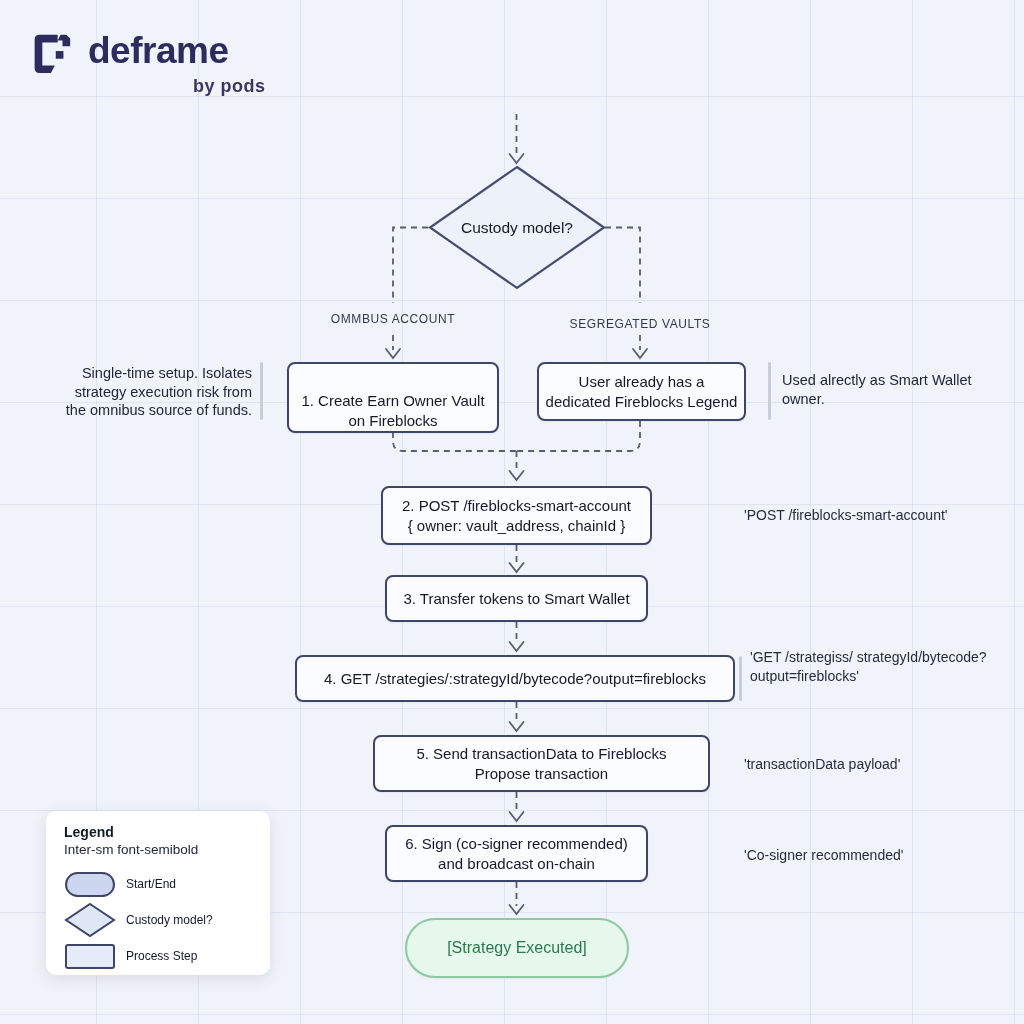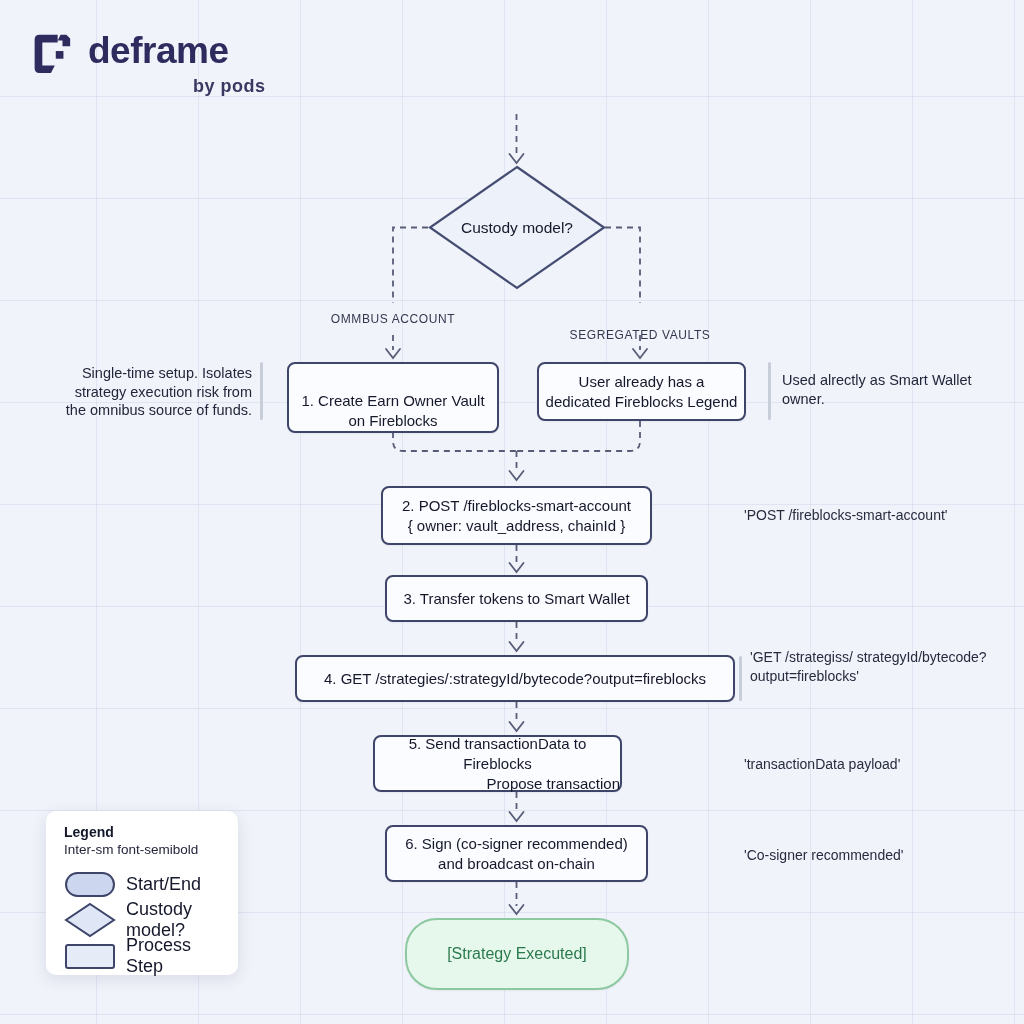--- a/index.html
+++ b/index.html
@@ -57,32 +57,32 @@
   }
   .side-note{
     position:absolute;font-size:14.5px;line-height:18.5px;color:#22263a;
   }
   .note-bar{position:absolute;width:3px;background:#c8cdda;border-radius:2px;}
   .annotation{
     position:absolute;font-size:14px;line-height:19px;color:#272b3e;
   }
   
   .legend{
-    position:absolute;left:46px;top:811px;width:192px;height:164px;
+    position:absolute;left:46px;top:811px;width:224px;height:164px;
     background:#ffffff;border-radius:10px;
     box-shadow:0 4px 16px rgba(40,50,90,.12);
     box-sizing:border-box;padding:13px 16px 10px 18px;
   }
   .legend-title{font-size:14px;font-weight:bold;color:#15182b;line-height:17px;}
   .legend-subtitle{font-size:13.5px;color:#22263a;line-height:17px;margin-bottom:8px;}
   .legend-row{display:flex;align-items:center;height:36px;}
   .legend-swatch{width:52px;flex:0 0 52px;display:flex;justify-content:center;}
   .swatch-pill{width:50px;height:25px;border-radius:13px;background:#ccd6ee;border:2px solid #3e4569;box-sizing:border-box;}
   .swatch-rect{width:50px;height:25px;border-radius:3px;background:#e6ebf8;border:2px solid #3e4569;box-sizing:border-box;}
-  .legend-label{font-size:18px;color:#15182b;margin-left:10px;}
+  .legend-label{font-size:12px;color:#15182b;margin-left:10px;}
   .connectors{position:absolute;left:0;top:0;pointer-events:none;}
 </style>
 </head>
 <body>
 
 <div class="canvas">
 
   <div class="abs" style="left:26px;top:28px;width:48px;height:48px;">
     <svg width="48" height="48" viewBox="0 0 50 50">
       <path d="M9 12 q0-5 5-5 h19 v8 h-16 v24 h13 l-4 8 h-12 q-5 0-5-5 z" fill="#2e2b5f"></path>
@@ -124,21 +124,21 @@
 
 
   <div class="diamond-wrap" style="left:428px;top:165px;width:178px;height:125px;">
     <svg width="178" height="125" viewBox="0 0 178 125">
       <polygon points="89,2 176,62.5 89,123 2,62.5" fill="#edf1f9" stroke="#454c72" stroke-width="2.2"></polygon>
     </svg>
     <div class="diamond-label">Custody model?</div>
   </div>
 
   <div class="branch-label" style="left:298px;top:312px;width:190px;">OMMBUS ACCOUNT</div>
-  <div class="branch-label" style="left:545px;top:328px;width:190px;">SEGREGATED VAULTS</div>
+  <div class="branch-label" style="left:545px;top:317px;width:190px;">SEGREGATED VAULTS</div>
 
   <div class="node" style="left:287px;top:362px;width:212px;height:71px;justify-content:flex-end;">
     <span>1. Create Earn Owner Vault</span>
     <span>on Fireblocks</span>
   </div>
   <div class="node" style="left:537px;top:362px;width:209px;height:59px;">
     <span>User already has a</span>
     <span>dedicated Fireblocks Legend</span>
   </div>
 
@@ -167,33 +167,33 @@
 
   <div class="node" style="left:295px;top:655px;width:440px;height:47px;">
     <span>4. GET /strategies/:strategyId/bytecode?output=fireblocks</span>
   </div>
   <div class="note-bar" style="left:739px;top:656px;height:45px;"></div>
   <div class="annotation" style="left:750px;top:648px;width:265px;">
     <div>'GET /strategiss/ strategyId/bytecode?</div>
     <div>output=fireblocks'</div>
   </div>
 
-  <div class="node" style="left:373px;top:735px;width:249px;height:57px;align-items:flex-end;">
+  <div class="node" style="left:373px;top:735px;width:337px;height:57px;">
     <span>5. Send transactionData to Fireblocks</span>
     <span>Propose transaction</span>
   </div>
   <div class="annotation" style="left:744px;top:755px;">'transactionData payload'</div>
 
   <div class="node" style="left:385px;top:825px;width:263px;height:57px;">
     <span>6. Sign (co-signer recommended)</span>
     <span>and broadcast on-chain</span>
   </div>
   <div class="annotation" style="left:744px;top:846px;">'Co-signer recommended'</div>
 
-  <div class="node pill-end" style="left:405px;top:918px;width:224px;height:72px;">
+  <div class="node pill-end" style="left:405px;top:918px;width:224px;height:60px;">
     <span>[Strategy Executed]</span>
   </div>
 
   <div class="legend">
     <div class="legend-title">Legend</div>
     <div class="legend-subtitle">Inter-sm font-semibold</div>
     <div class="legend-row">
       <div class="legend-swatch">
           <div class="swatch-pill"></div>
         </div>

